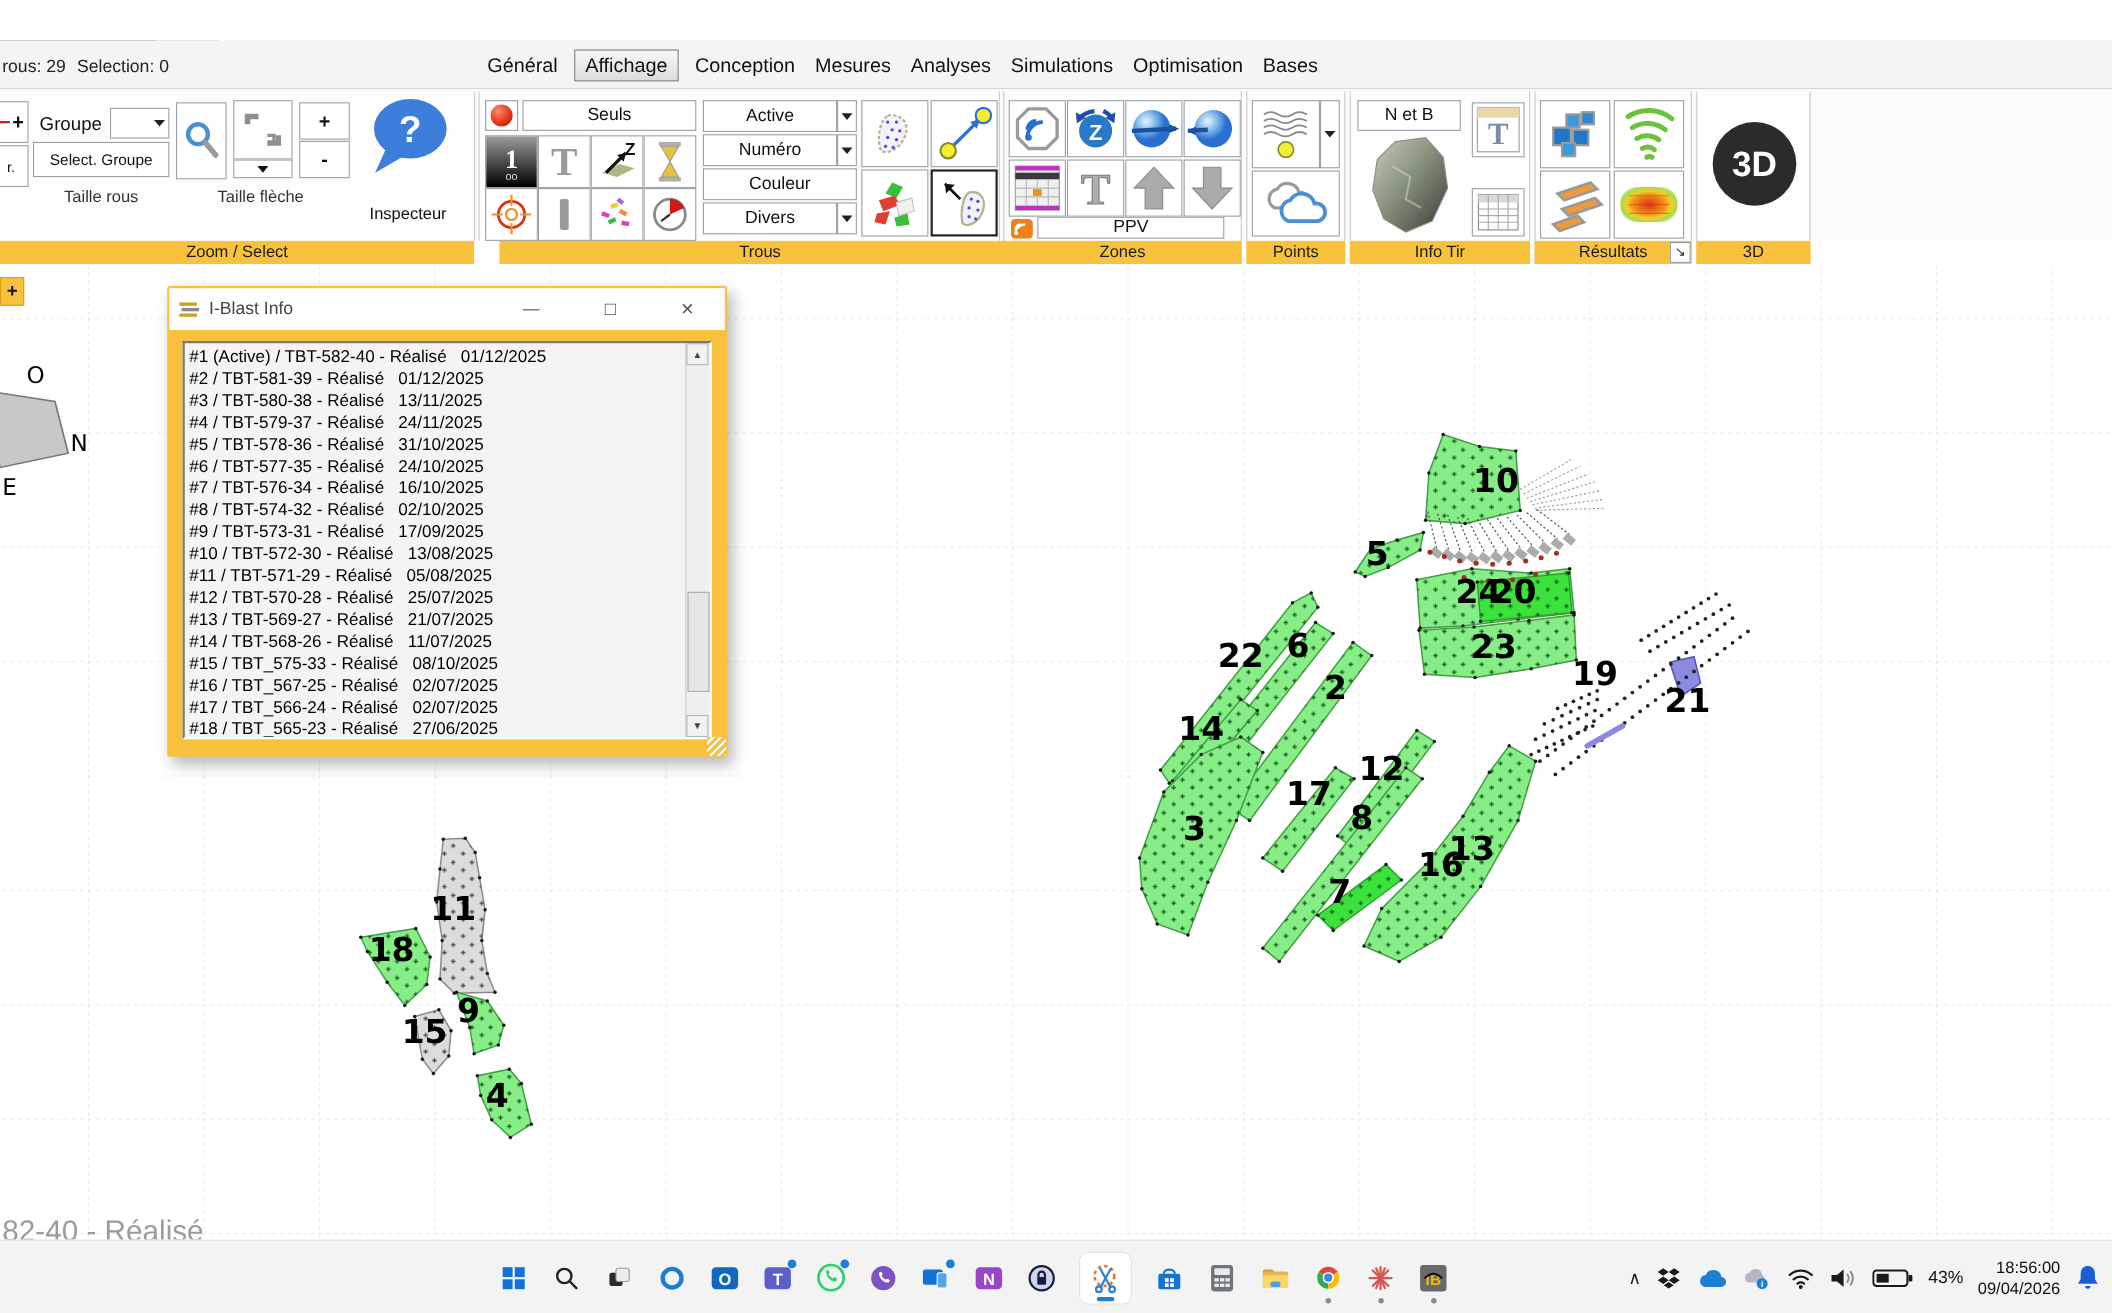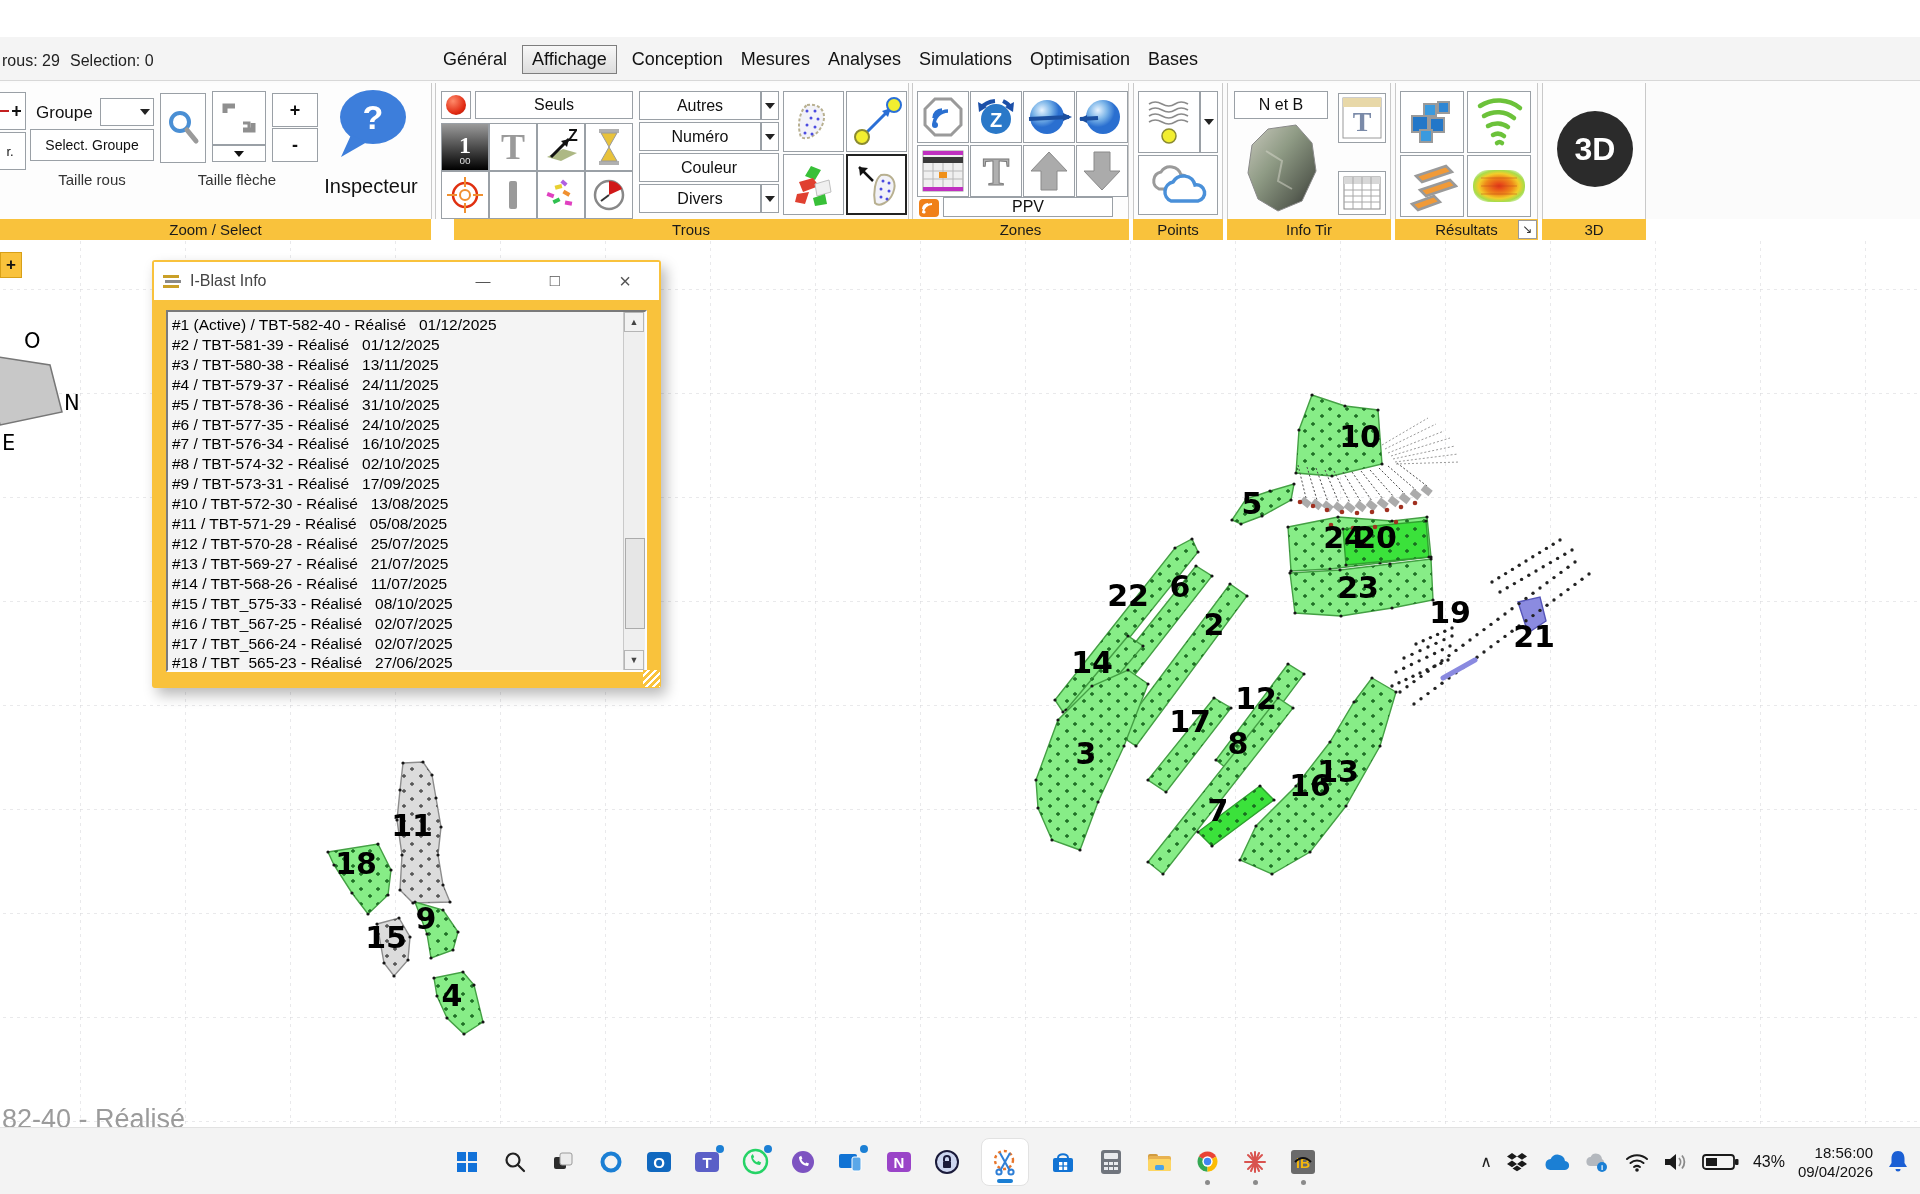--- a/index.html
+++ b/index.html
@@ -119,21 +119,21 @@
     <div class="rbtn" style="left:272px;top:10px;width:46px;height:34px;font-size:18px;font-weight:bold">+</div>
     <div class="rbtn" style="left:272px;top:45px;width:46px;height:34px;font-size:18px;font-weight:bold">-</div>
     <span class="lbl" style="left:30px;top:88px;width:124px">Taille rous</span>
     <span class="lbl" style="left:185px;top:88px;width:104px">Taille flèche</span>
     <div class="abs" style="left:318px;top:4px;width:106px;height:128px;text-align:center">
       <svg width="84" height="74" viewBox="0 0 84 74">
         <ellipse cx="44" cy="30" rx="33" ry="27" fill="#3d7edb"></ellipse>
         <path d="M22 48 L12 70 L38 55 Z" fill="#3d7edb"></path>
         <text x="44" y="42" text-anchor="middle" font-size="34" font-weight="bold" fill="#fff">?</text>
       </svg>
-      <div style="font-size:20px;margin-top:10px">Inspecteur</div>
+      <div style="font-size:15px;margin-top:20px">Inspecteur</div>
     </div>
   </div>
 
   <div class="grp" style="left:435px;width:474px">
     <div class="rbtn" style="left:5px;top:8px;width:30px;height:28px">
       <span style="width:20px;height:20px;border-radius:50%;background:radial-gradient(circle at 35% 30%,#ff8a6a,#e02810 65%,#9a1808)"></span>
     </div>
     <div class="rbtn hdrbtn" style="left:39px;top:8px;width:158px;height:28px">Seuls</div>
 
     <div class="rbtn" style="left:5px;top:40px;width:48px;height:48px;background:linear-gradient(#9a9a9a,#000)">
@@ -187,21 +187,21 @@
         </svg>
     </div>
     <div class="rbtn" style="left:149px;top:88px;width:48px;height:48px">
       <svg width="40" height="40" viewBox="0 0 40 40">
           <circle cx="20" cy="20" r="14" fill="#fff" stroke="#888" stroke-width="2.5"></circle>
           <path d="M20 20 L20 6 A14 14 0 0 1 33 14 Z" fill="#d01818"></path>
           <line x1="20" y1="20" x2="12" y2="26" stroke="#333" stroke-width="2"></line>
         </svg>
     </div>
 
-    <div class="rbtn hdrbtn" style="left:203px;top:8px;width:122px;height:29px">Autres</div>
+    <div class="rbtn hdrbtn" style="left:203px;top:8px;width:122px;height:29px">Active</div>
     <div class="rbtn" style="left:325px;top:8px;width:18px;height:29px">
         <span class="dd"></span>
       </div>
     <div class="rbtn hdrbtn" style="left:203px;top:39px;width:122px;height:29px">Numéro</div>
     <div class="rbtn" style="left:325px;top:39px;width:18px;height:29px">
         <span class="dd"></span>
       </div>
     <div class="rbtn hdrbtn" style="left:203px;top:70px;width:140px;height:29px">Couleur</div>
     <div class="rbtn hdrbtn" style="left:203px;top:101px;width:122px;height:29px">Divers</div>
     <div class="rbtn" style="left:325px;top:101px;width:18px;height:29px">

